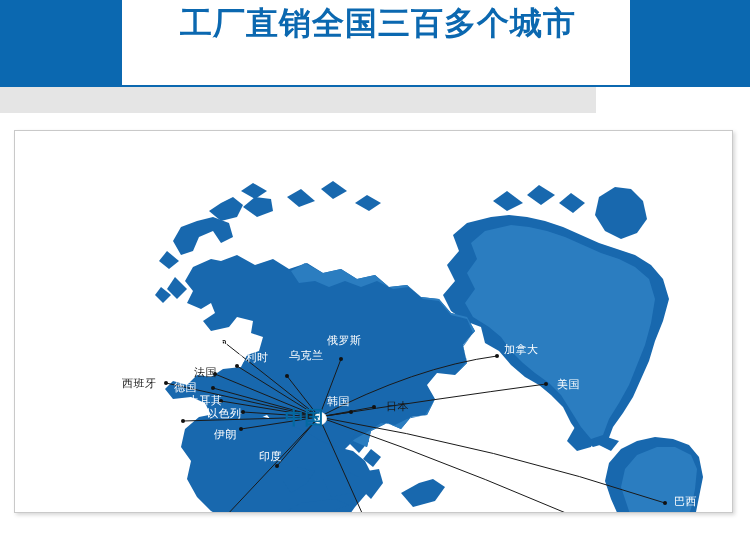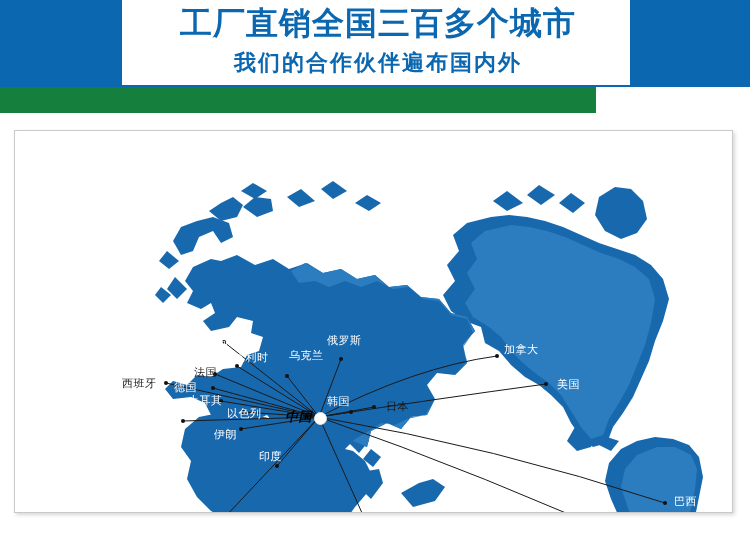--- a/index.html
+++ b/index.html
@@ -6,21 +6,21 @@
   body{
     width:750px;height:543px;
     background:#ffffff;
     font-family:"Liberation Sans","DejaVu Sans",sans-serif;
     overflow:hidden;
     position:relative;
   }
   
   .header{
     position:absolute;left:0;top:0;width:596px;height:113px;
-    background:#15803d;
+    background:#e5e5e5;
     text-decoration:underline;
   }
   .hdr-bar-left{
     position:absolute;left:0;top:0;width:120px;height:87px;
     background:#0b68b0;
   }
   .hdr-bar-right{
     position:absolute;left:632px;top:0;width:118px;height:87px;
     background:#0b68b0;
   }
@@ -66,41 +66,40 @@
   .lbl{
     position:absolute;
     font-size:11px;line-height:12px;
     font-family:"DejaVu Sans","Liberation Sans",sans-serif;
     white-space:nowrap;
     color:#ffffff;
     letter-spacing:0.5px;
     pointer-events:none;
   }
   .lbl.dark{color:#1a1a1a;}
-  .lbl.china{font-size:13px;font-weight:bold;color:#000000;font-style:italic;}
+  .lbl.china{font-size:19px;font-weight:bold;color:#0369a1;}
   .dot{
     position:absolute;width:4px;height:4px;border-radius:50%;
     background:#111111;
   }
   .hub{
     position:absolute;width:11px;height:11px;border-radius:50%;
     background:#ffffff;border:1px solid #e8e8e8;
   }
 </style>
 </head>
 <body>
 
 <div class="header">
   <div class="hdr-bar-left"></div>
   <div class="hdr-bar-right"></div>
   <div class="hdr-rule-left"></div>
   <div class="hdr-rule-right"></div>
   <div class="hdr-box">
     <div class="hdr-title">工厂直销全国三百多个城市</div>
-    <div class="hdr-sub">我们的合作伙伴遍布国内外</div>
   </div>
 </div>
 
 <div class="map-panel">
 
   <svg class="map-svg" viewBox="0 0 717 381" preserveAspectRatio="none">
     <g fill="#1868ae">
 
       <path d="
         M196,128 L178,136 L170,150 L178,160 L172,172 L186,178 L196,172 L200,182
@@ -237,21 +236,21 @@
 
   <div class="hub" style="left:299px;top:281px"></div>
 
   <div class="lbl china" style="left:270px;top:280px">中国</div>
   <div class="lbl" style="left:203px;top:205px">荷兰</div>
   <div class="lbl" style="left:219px;top:221px">比利时</div>
   <div class="lbl dark" style="left:179px;top:236px">法国</div>
   <div class="lbl dark" style="left:107px;top:247px">西班牙</div>
   <div class="lbl" style="left:159px;top:251px">德国</div>
   <div class="lbl" style="left:173px;top:264px">土耳其</div>
-  <div class="lbl" style="left:212px;top:277px">以色列</div>
+  <div class="lbl" style="left:192px;top:277px">以色列</div>
   <div class="lbl" style="left:141px;top:288px">埃及</div>
   <div class="lbl" style="left:199px;top:298px">伊朗</div>
   <div class="lbl" style="left:244px;top:320px">印度</div>
   <div class="lbl" style="left:274px;top:219px">乌克兰</div>
   <div class="lbl" style="left:312px;top:204px">俄罗斯</div>
   <div class="lbl" style="left:312px;top:265px">韩国</div>
   <div class="lbl dark" style="left:371px;top:270px">日本</div>
   <div class="lbl" style="left:489px;top:213px">加拿大</div>
   <div class="lbl" style="left:542px;top:248px">美国</div>
   <div class="lbl" style="left:659px;top:365px">巴西</div>

